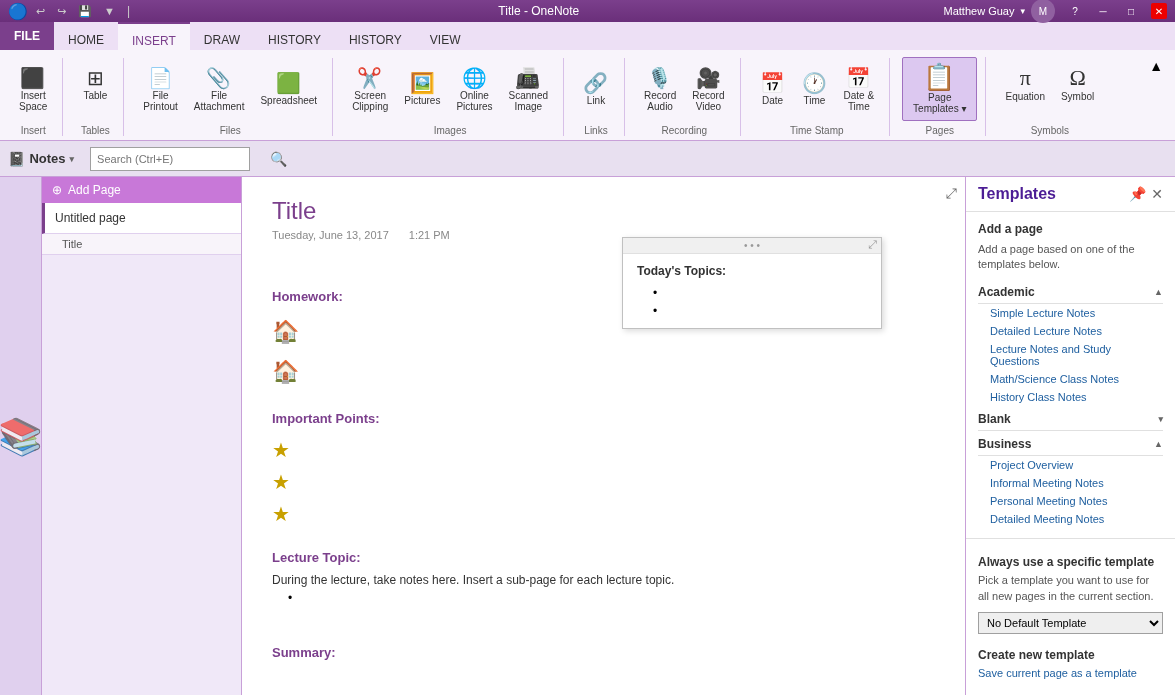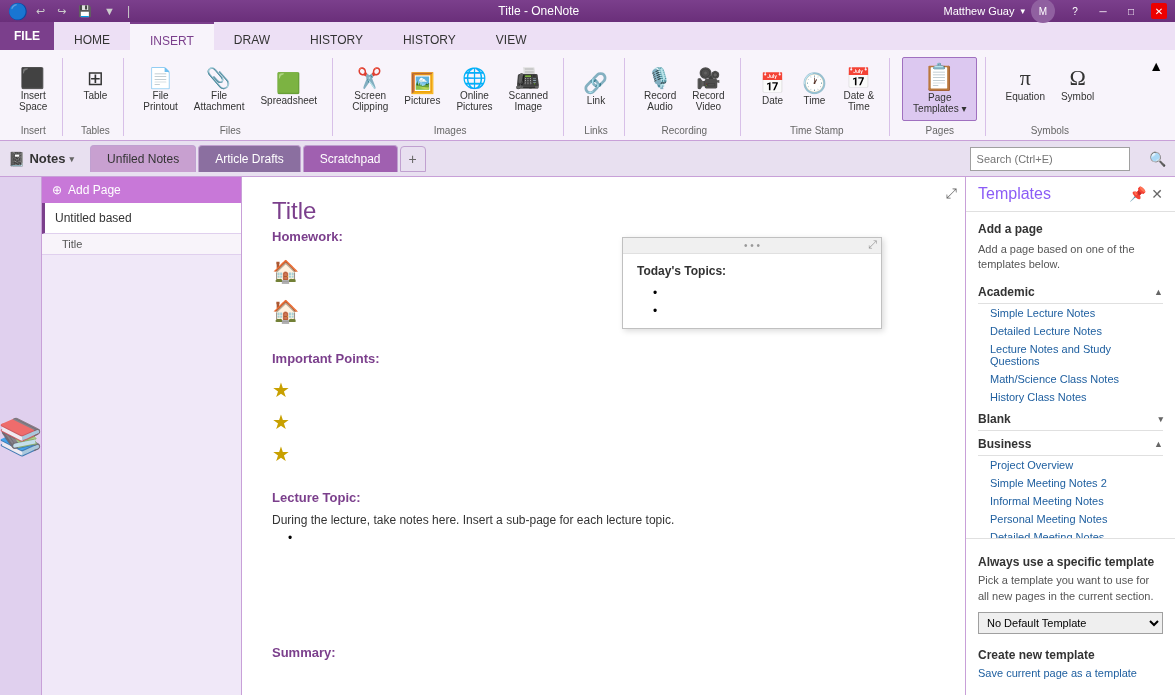--- a/index.html
+++ b/index.html
@@ -17,21 +17,21 @@
     }
     .title-bar-left { display: flex; align-items: center; gap: 4px; }
     .title-bar-center { font-size: 12px; color: white; }
     .title-bar-right { display: flex; align-items: center; gap: 12px; }
     .title-btn { width: 16px; height: 16px; border: none; background: transparent; color: white; font-size: 10px; cursor: pointer; display: flex; align-items: center; justify-content: center; }
 
     
     .ribbon { background: #f8f4fb; border-bottom: 1px solid #c8a0d8; }
     .ribbon-tabs { display: flex; background: #ede0f5; height: 28px; }
     .ribbon-tab {
-      padding: 0 20px;
+      padding: 0 14px;
       height: 36px;
       display: flex;
       align-items: center;
       font-size: 12px;
       color: #333;
       cursor: pointer;
       border: none;
       background: transparent;
     }
     .ribbon-tab.active { background: #f8f4fb; color: #7b3f8c; border-top: 2px solid #7b3f8c; }
@@ -191,21 +191,21 @@
       overflow-y: auto;
     }
     .templates-header {
       display: flex;
       align-items: center;
       justify-content: space-between;
       padding: 8px 12px;
       border-bottom: 1px solid #e0e0e0;
       background: white;
     }
-    .templates-title { font-size: 16px; color: #8b5cf6; font-weight: normal; text-align: center; }
+    .templates-title { font-size: 16px; color: #4c1d95; font-weight: bold; text-align: center; }
     .templates-close-btn { background: transparent; border: none; cursor: pointer; font-size: 14px; color: #666; }
     .templates-body { padding: 10px 12px; overflow-y: auto; flex: 1; }
     .templates-section-label { font-size: 12px; font-weight: bold; color: #333; margin-bottom: 6px; }
     .templates-desc { font-size: 11px; color: #555; margin-bottom: 8px; line-height: 1.4; }
 
     .template-category {
       margin-bottom: 2px;
     }
     .template-category-header {
       display: flex;
@@ -424,54 +424,52 @@
     <button style="margin-left:auto; background:transparent; border:none; font-size:14px; cursor:pointer; align-self:flex-start; padding:4px;">▲</button>
   </div>
 </div>
 
 <div class="notebook-bar">
   <div class="notebook-selector">
     <span style="font-size:14px;">📓</span>
     <span>Notes</span>
     <span class="chevron">▾</span>
   </div>
-  <div class="section-tabs">
-    <div class="section-tab unfiled">Unfiled Notes</div>
-    <div class="section-tab article">Article Drafts</div>
-    <div class="section-tab scratch">Scratchpad</div>
-    <div class="section-tab-add">+</div>
-  </div>
   <div class="search-bar">
     <input class="search-input" type="text" placeholder="Search (Ctrl+E)" style="">
     <span style="font-size:14px; cursor:pointer;">🔍</span>
   </div>
 </div>
 
 <div class="main-layout">
 
   <div class="left-sidebar">
     <div class="book-stack">📚</div>
   </div>
 
   <div class="page-list">
     <div class="add-page-btn">
       <span>⊕</span>
       <span>Add Page</span>
     </div>
     <div class="page-item active">
-      <div class="page-item-title">Untitled based</div>
+      <div class="page-item-title">Untitled page</div>
     </div>
     <div style="padding: 4px 10px 4px 20px; font-size:11px; color:#555; background:#f8f4fa; border-bottom:1px solid #e0d0ee; cursor:pointer;">Title</div>
     <div class="page-content-area"></div>
   </div>
 
   <div class="editor" style="position:relative;">
     <button style="position:absolute; top:8px; right:8px; background:transparent; border:none; font-size:14px; cursor:pointer; color:#666;">⤢</button>
 
     <div class="editor-title">Title</div>
+    <div style="display:flex; gap:20px; margin-bottom:24px;">
+      <span class="editor-date">Tuesday, June 13, 2017</span>
+      <span class="editor-date">1:21 PM</span>
+    </div>
 
     <div class="editor-section">
       <div class="editor-label">Homework:</div>
       <div style="font-size:22px; color:#888; line-height:1.8;">
         <div>🏠</div>
         <div>🏠</div>
       </div>
     </div>
 
     <div class="editor-section">
@@ -540,21 +538,20 @@
         </div>
       </div>
 
       <div class="template-category">
         <div class="template-category-header">
           <span>Business</span>
           <span class="chevron">▲</span>
         </div>
         <div>
           <div class="template-item">Project Overview</div>
-          <div class="template-item">Simple Meeting Notes 2</div>
           <div class="template-item">Informal Meeting Notes</div>
           <div class="template-item">Personal Meeting Notes</div>
           <div class="template-item">Detailed Meeting Notes</div>
 
         </div>
       </div>
 
     </div>
 
     <div class="templates-footer">

